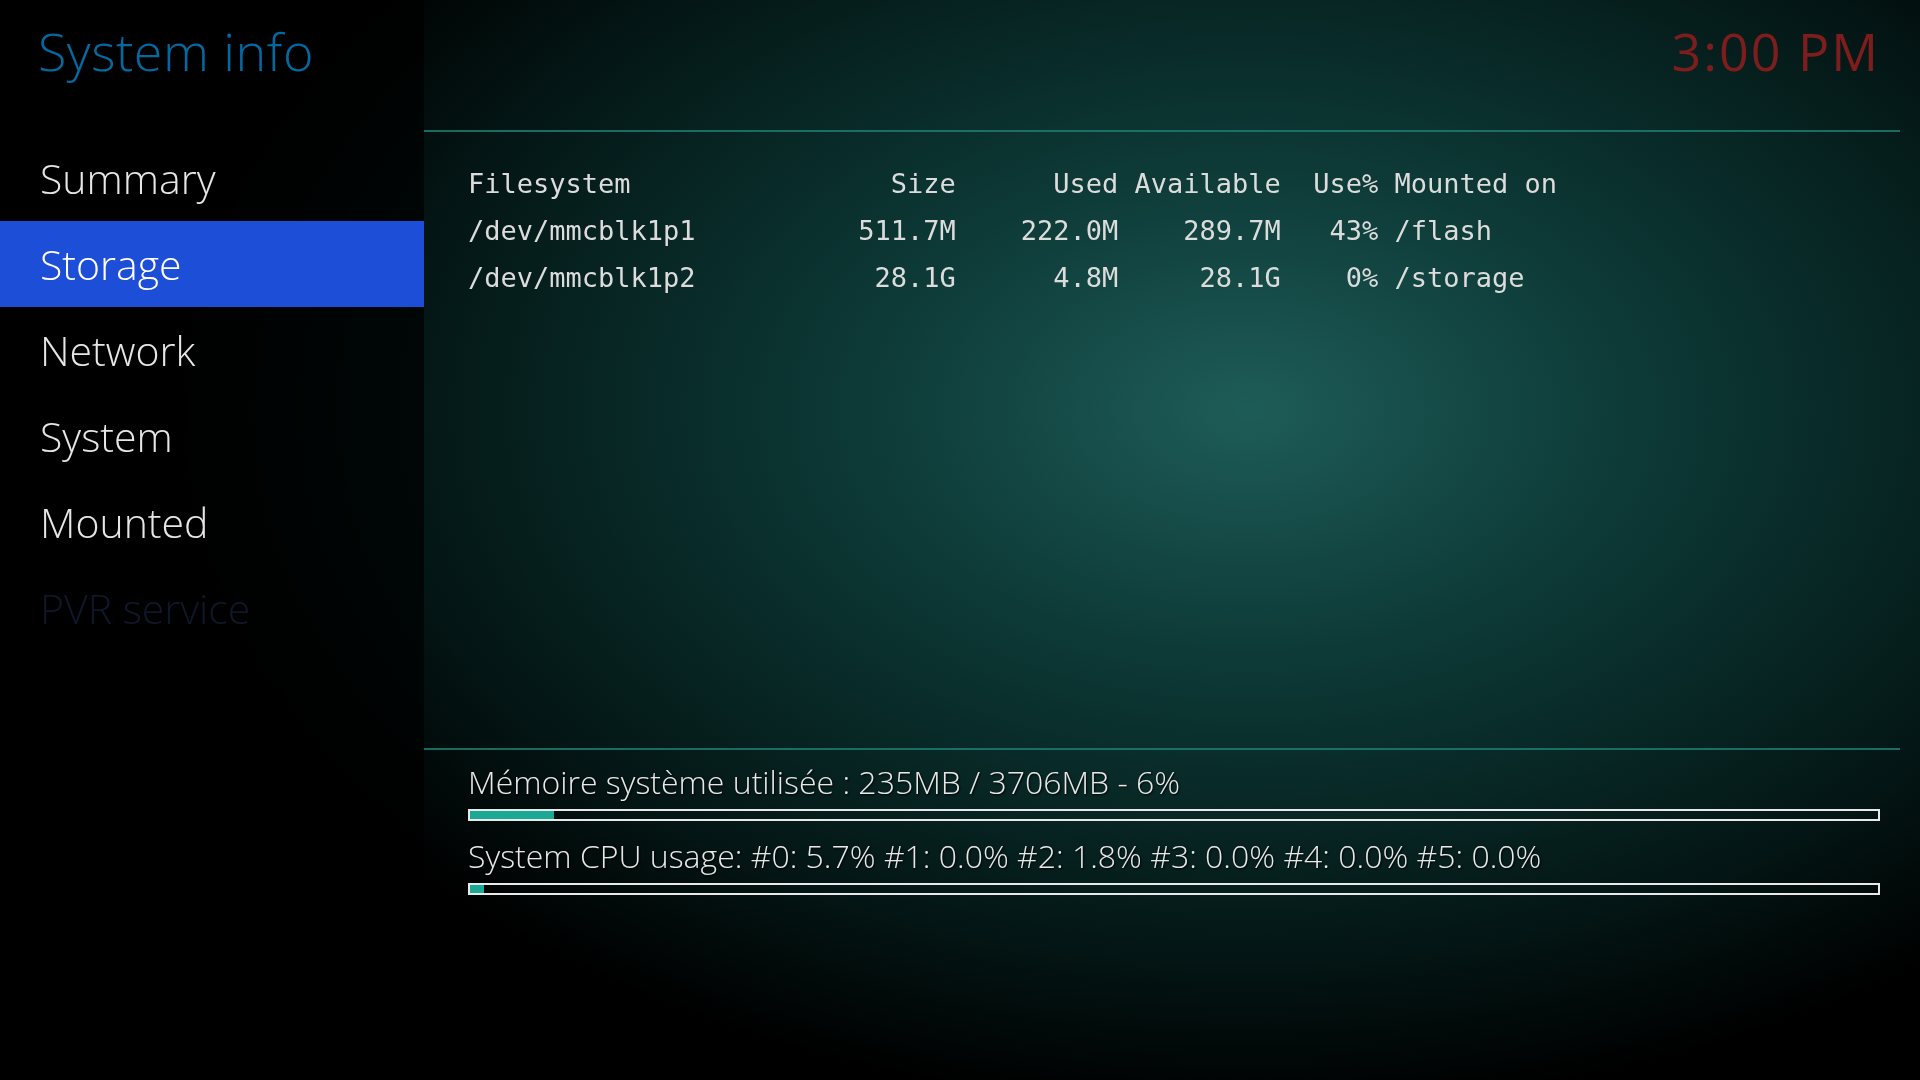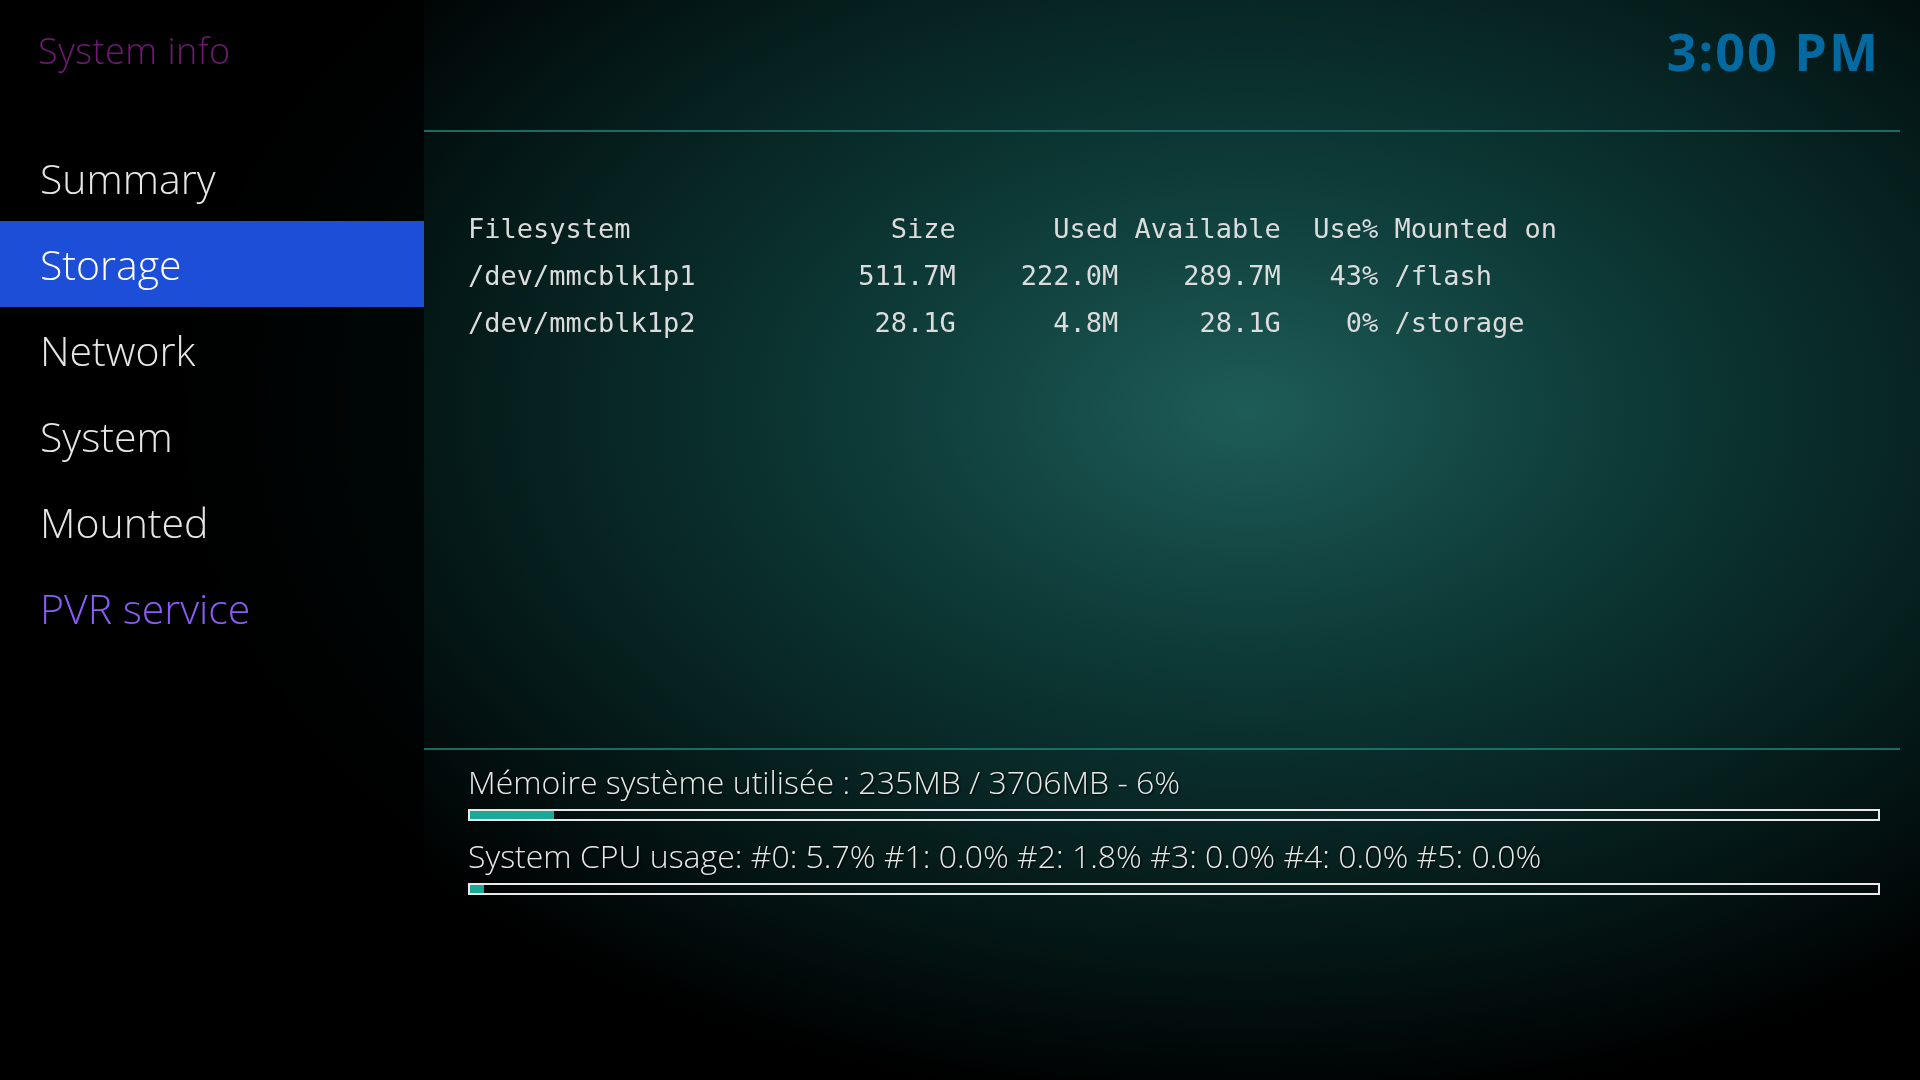--- a/index.html
+++ b/index.html
@@ -16,29 +16,29 @@
   .header {
     position: absolute;
     top: 0; left: 0; right: 0;
     height: 100px;
     display: flex;
     align-items: center;
     justify-content: space-between;
     padding: 0 40px 0 38px;
   }
   .page-title {
-    font-size: 36px;
+    font-size: 52px;
     font-weight: 300;
-    color: #701a75;
+    color: #0369a1;
     letter-spacing: 0.5px;
   }
   .clock {
     font-size: 52px;
-    font-weight: 700;
-    color: #0369a1;
+    font-weight: 400;
+    color: #7f1d1d;
     letter-spacing: 2px;
   }
 
   
   .sidebar {
     position: absolute;
     top: 0; left: 0;
     width: 424px;
     height: 100%;
     background: rgba(0,0,0,0.70);
@@ -57,21 +57,21 @@
     font-size: 41px;
     font-weight: 300;
     color: #e6e6e6;
     cursor: pointer;
   }
   .sidebar-item.selected {
     background: #1d4ed8;
     color: #ffffff;
   }
   .sidebar-item.disabled {
-    color: #8b5cf6;
+    color: #0f172a;
     cursor: default;
   }
 
   
   .main {
     position: absolute;
     top: 0;
     left: 424px;
     right: 0;
     height: 100%;
@@ -86,21 +86,20 @@
   }
   .storage-text {
     position: absolute;
     top: 160px;
     left: 44px;
     font-family: "DejaVu Sans Mono", "Menlo", "Consolas", monospace;
     font-size: 27px;
     line-height: 47px;
     color: #dcdcdc;
     white-space: pre;
-    margin-top: 45px;
   }
 
   
   .divider-bottom {
     position: absolute;
     top: 748px;
     left: 0; right: 20px;
     height: 2px;
     background: #1f7a70;
     opacity: 0.85;

